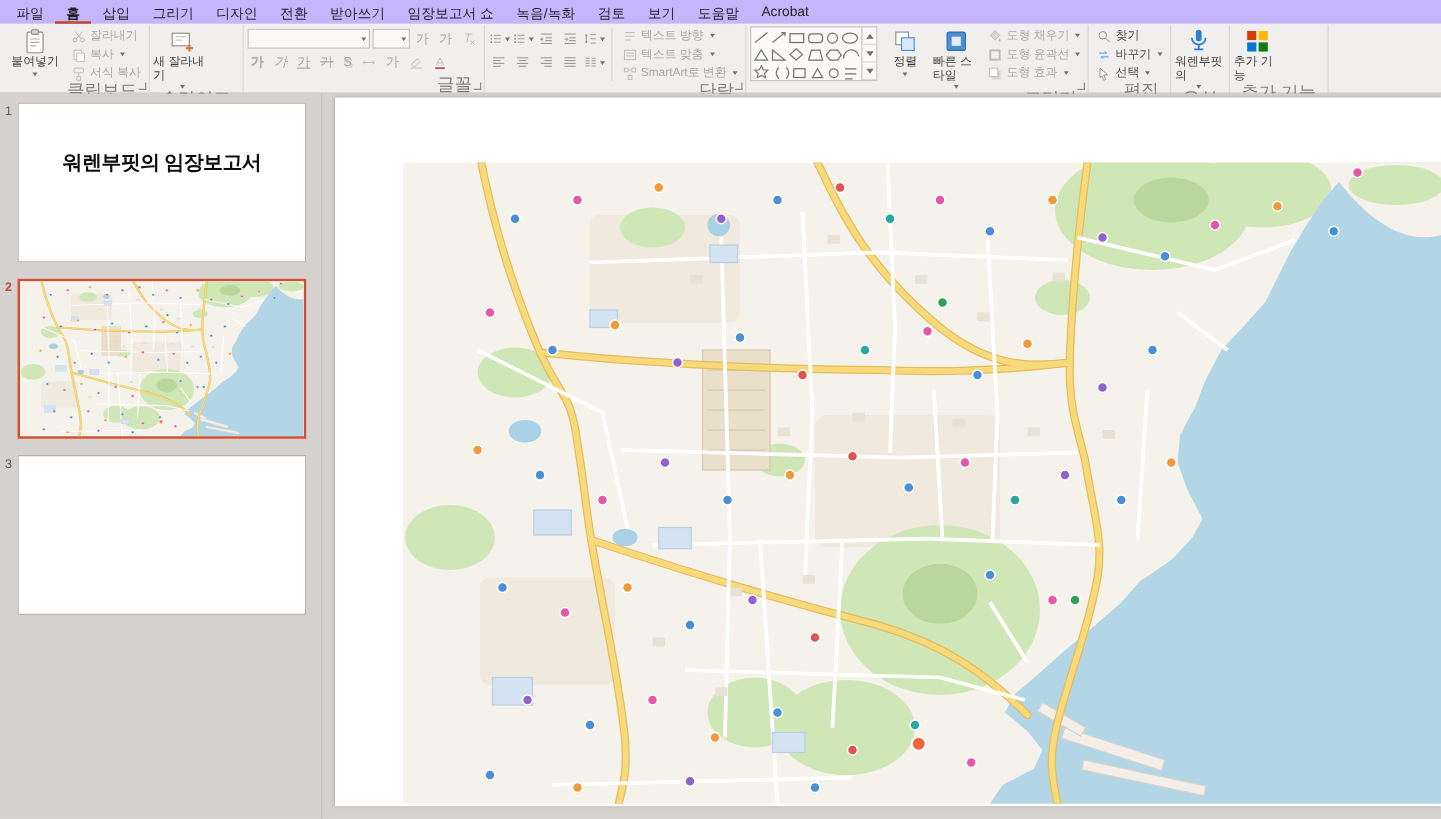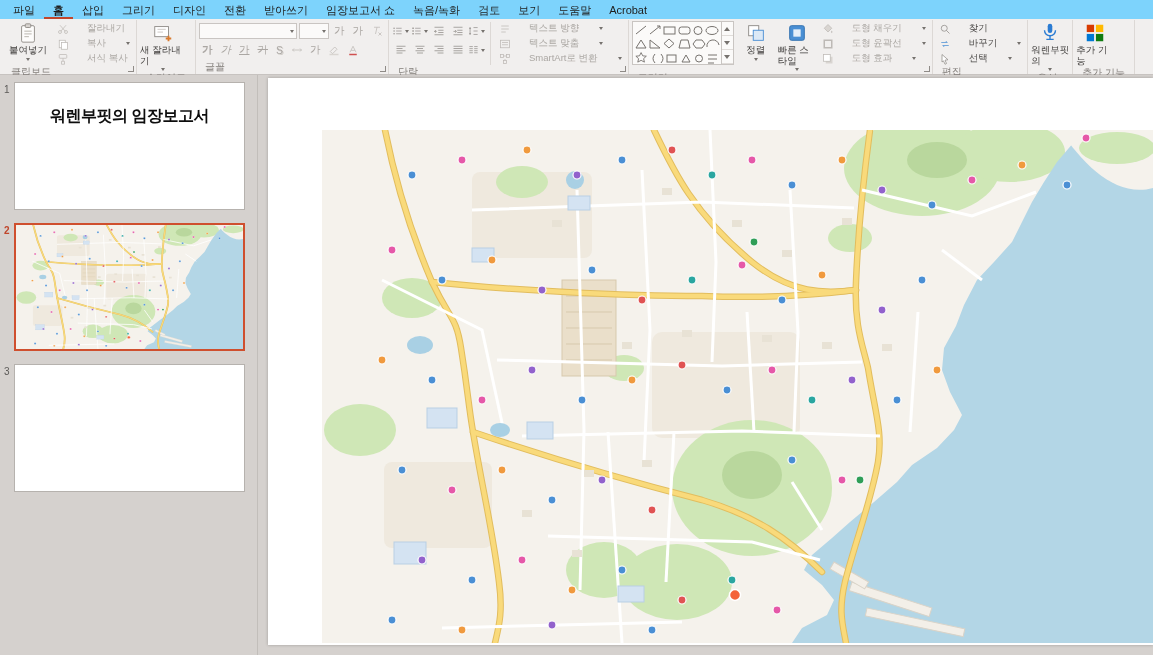--- a/index.html
+++ b/index.html
@@ -1,35 +1,35 @@
 <!DOCTYPE html>
 <html><head>
 <meta charset="utf-8">
 <style>
   * { box-sizing:border-box; margin:0; padding:0; }
   html,body { width:1153px; height:655px; overflow:hidden;
     font-family:"Liberation Sans", sans-serif; background:#d5d1ce; color:#302e2c; }
 
   
-  .menubar { height:19px; background:#7dd3fc; display:flex; align-items:stretch; padding-left:4px; }
+  .menubar { height:19px; background:#c4b5fd; display:flex; align-items:stretch; padding-left:4px; }
   .menu-item { padding:3px 9px 2px; font-size:11px; color:#1f1e1d; cursor:default; display:flex; align-items:center; }
   .menu-item.selected { font-weight:bold; box-shadow: inset 0 -2px 0 #c0462c; }
 
   
   .ribbon { height:56px; background:#f1efee; border-bottom:1px solid #c7c3c0; display:flex; align-items:stretch; padding:1px 2px 0; }
   .rgroup { position:relative; display:flex; flex-direction:column; border-right:1px solid #dcd8d5; padding:1px 3px 0; }
   .rgc { flex:1; display:flex; align-items:flex-start; gap:3px; }
-  .rgroup-label { height:13px; line-height:12px; font-size:10px; color:#827e7a; text-align:left; white-space:nowrap; padding:0 6px; }
+  .rgroup-label { height:13px; line-height:12px; font-size:14px; color:#827e7a; text-align:right; white-space:nowrap; padding:0 6px; }
   .launcher { position:absolute; right:2px; bottom:2px; width:6px; height:6px; border-right:1px solid #8f8b87; border-bottom:1px solid #8f8b87; }
 
   .bigbtn { display:flex; flex-direction:column; align-items:center; width:46px; font-size:9.5px; color:#403e3c; text-align:left; line-height:1.12; padding:1px 0; border-radius:2px; cursor:default; }
   .bigbtn svg { width:24px; height:22px; margin-bottom:1px; flex:none; }
   .bigbtn.narrow { width:38px; }
   .smallcol { display:flex; flex-direction:column; justify-content:flex-start; }
-  .smallbtn { display:flex; align-items:center; gap:18px; height:15px; font-size:9.5px; color:#4a4846; padding:0 3px; white-space:nowrap; border-radius:2px; cursor:default; }
+  .smallbtn { display:flex; align-items:center; gap:3px; height:15px; font-size:9.5px; color:#4a4846; padding:0 3px; white-space:nowrap; border-radius:2px; cursor:default; }
   .smallbtn svg { width:12px; height:12px; flex:none; }
   .muted, .muted span { color:#aba7a3 !important; }
   .caret { width:0; height:0; border-left:2.5px solid transparent; border-right:2.5px solid transparent; border-top:3px solid #76726e; margin-left:2px; flex:none; }
   .bigbtn .caret { margin:2px 0 0; }
 
   .fontrows, .pstack { display:flex; flex-direction:column; gap:3px; padding-top:2px; }
   .frow { display:flex; align-items:center; gap:2px; }
   .combo { height:16px; border:1px solid #c9c5c2; background:#fbfaf9; display:flex; align-items:center; justify-content:flex-end; padding:0 2px; }
   .fname { width:98px; } .fsize { width:30px; }
   .glyph { font-size:10.5px; color:#aba7a3; padding:0 3px; height:16px; display:flex; align-items:center; cursor:default; }
@@ -46,21 +46,21 @@
   .tri-up { width:0;height:0;border-left:3px solid transparent;border-right:3px solid transparent;border-bottom:4px solid #76726e; }
   .tri-dn { width:0;height:0;border-left:3px solid transparent;border-right:3px solid transparent;border-top:4px solid #76726e; }
 
   
   .content { display:flex; height:580px; }
   .thumb-panel { width:258px; position:relative; background:#d5d1ce; border-right:1px solid #c2beba; flex:none; }
   .thumb-num { position:absolute; left:4px; font-size:10px; color:#5c5a58; }
   .thumb-num.selected { color:#c0462c; font-weight:bold; }
   .thumb-frame { position:absolute; left:14px; width:231px; height:128px; background:#ffffff; border:1px solid #b6b2ae; cursor:pointer; overflow:hidden; }
   .thumb-frame.selected { border:2px solid #cf4f2e; }
-  .thumb-title { display:block; margin-top:23px; text-align:center; font-weight:900; font-size:16px; letter-spacing:-0.5px; color:#0d0d0d; }
+  .thumb-title { display:block; margin-top:37px; text-align:center; font-weight:900; font-size:16px; letter-spacing:-0.5px; color:#0d0d0d; }
 
   .canvas-area { flex:1; position:relative; background:#d5d1ce; }
   .slide-canvas { position:absolute; left:10px; top:3px; width:885px; height:567px; background:#ffffff; box-shadow:0 0 3px rgba(0,0,0,.25); }
   .slide-map { position:absolute; left:54px; top:52px; width:831px; height:513px; }
 </style>
 </head>
 <body>
 
 <svg width="0" height="0" style="position:absolute" aria-hidden="true">
 <defs>

